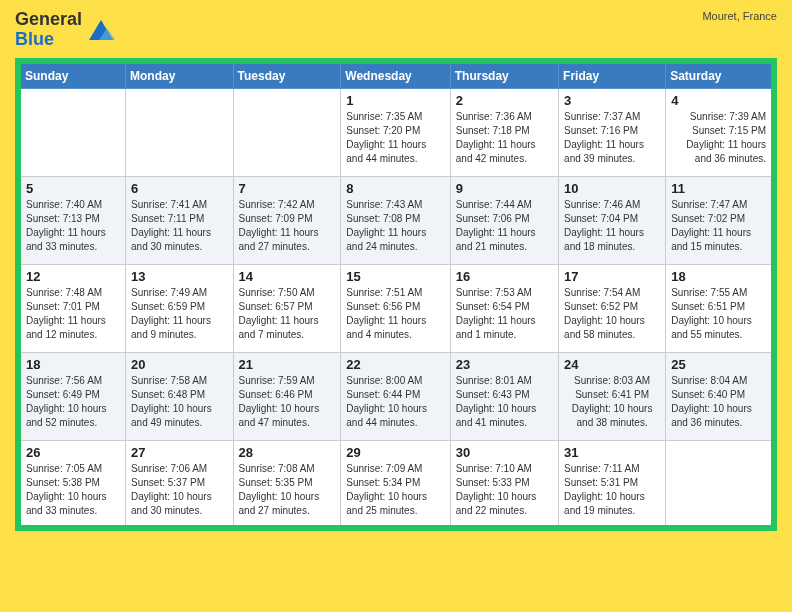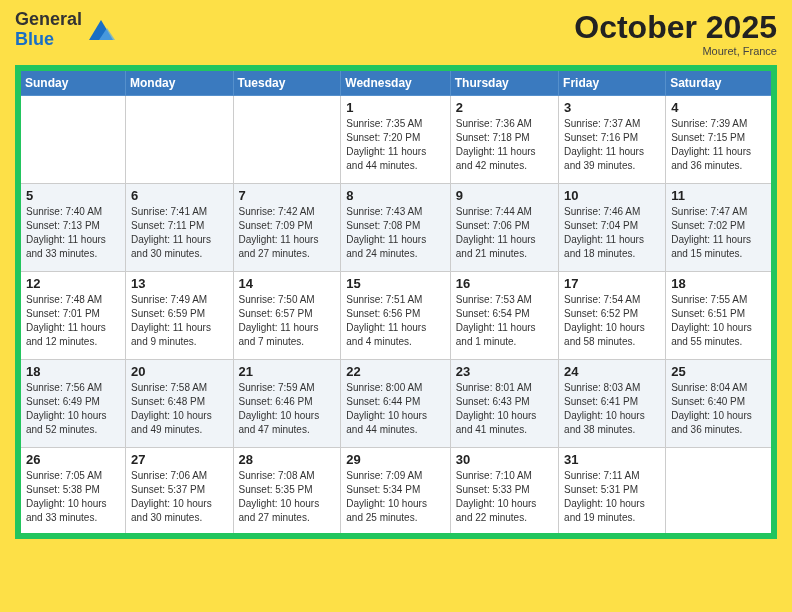--- a/index.html
+++ b/index.html
@@ -112,21 +112,20 @@
             <span class="logo-blue">Blue</span>
           </span>
           <svg class="logo-icon" viewBox="0 0 32 28" xmlns="http://www.w3.org/2000/svg">
             <polygon points="4,24 16,4 28,24" fill="#1a6fc4"></polygon>
             <polygon points="14,24 22,12 30,24" fill="#5aaae8" opacity="0.7"></polygon>
           </svg>
         </div>
       </div>
     </div>
     <div class="title-block">
-      <div class="month-title">October 2025</div>
       <div class="location">Mouret, France</div>
     </div>
   </div>
 
   <table class="calendar">
     <thead>
       <tr>
       <th>Sunday</th>
           <th>Monday</th>
           <th>Tuesday</th>
@@ -157,21 +156,21 @@
           </td>
           <td>
             <span class="day-num">3</span>
             <div class="day-detail" style="white-space: pre-line;">Sunrise: 7:37 AM
 Sunset: 7:16 PM
 Daylight: 11 hours
 and 39 minutes.</div>
           </td>
           <td>
             <span class="day-num">4</span>
-            <div class="day-detail" style="white-space: pre-line;">Sunrise: 7:39 AM
+            <div class="day-detail" style="white-space: pre-line; text-align: right;">Sunrise: 7:39 AM
 Sunset: 7:15 PM
 Daylight: 11 hours
 and 36 minutes.</div>
           </td>
         </tr>
         <tr>
           <td>
             <span class="day-num">5</span>
             <div class="day-detail" style="white-space: pre-line;">Sunrise: 7:40 AM
 Sunset: 7:13 PM
@@ -303,21 +302,21 @@
           </td>
           <td>
             <span class="day-num">23</span>
             <div class="day-detail" style="white-space: pre-line;">Sunrise: 8:01 AM
 Sunset: 6:43 PM
 Daylight: 10 hours
 and 41 minutes.</div>
           </td>
           <td>
             <span class="day-num">24</span>
-            <div class="day-detail" style="white-space: pre-line;">Sunrise: 8:03 AM
+            <div class="day-detail" style="white-space: pre-line; text-align: center;">Sunrise: 8:03 AM
 Sunset: 6:41 PM
 Daylight: 10 hours
 and 38 minutes.</div>
           </td>
           <td>
             <span class="day-num">25</span>
             <div class="day-detail" style="white-space: pre-line;">Sunrise: 8:04 AM
 Sunset: 6:40 PM
 Daylight: 10 hours
 and 36 minutes.</div>

